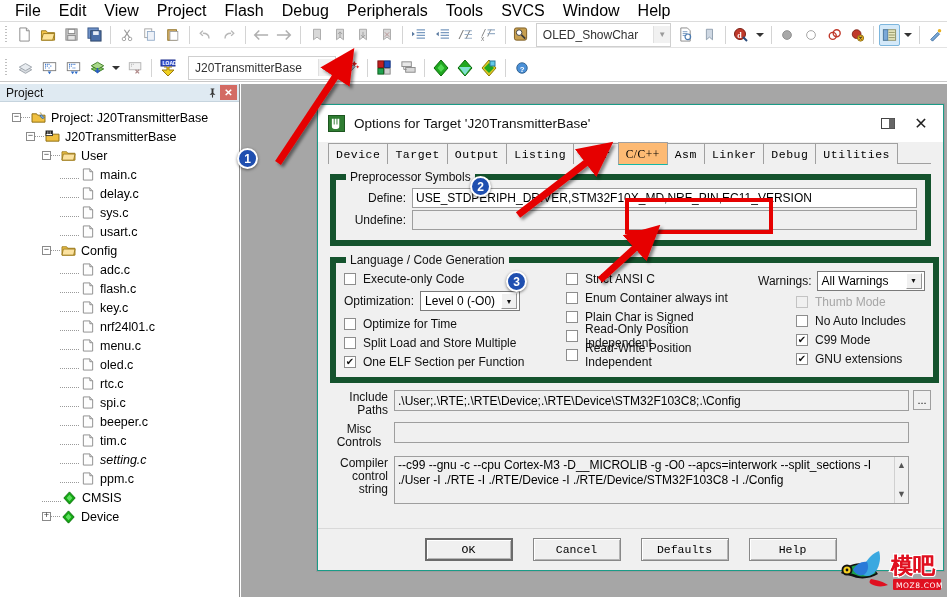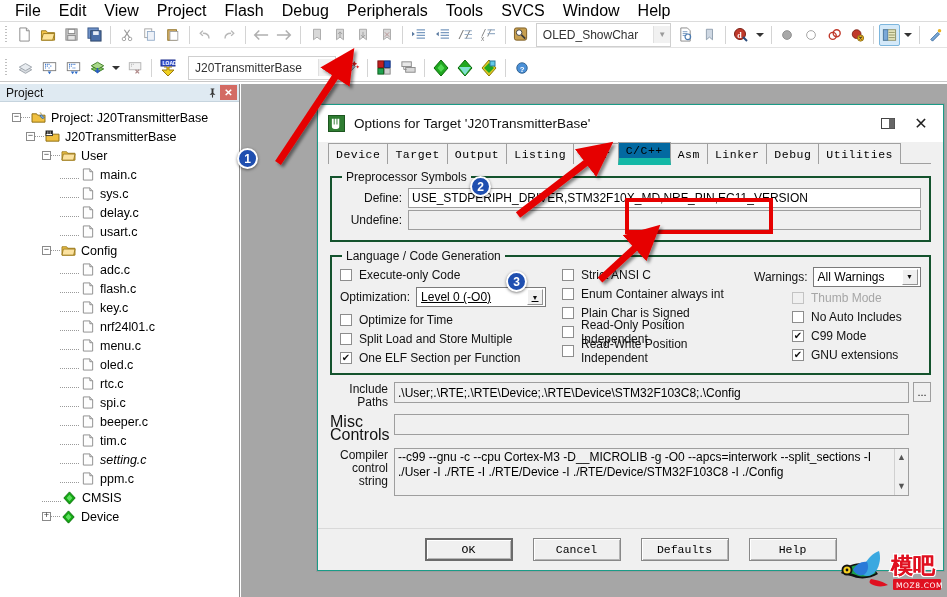--- a/index.html
+++ b/index.html
@@ -126,28 +126,29 @@
     content: ""; position: absolute; left: 10px; right: 12px; bottom: 0;
     height: 1px; background: #a0a0a0;
   }
   .tab {
     height: 21px; padding: 0 7px; display: flex; align-items: center;
     font-family: "Liberation Mono", monospace; font-size: 11.5px; letter-spacing: .5px;
     color: #000; border: 1px solid #a0a0a0; border-bottom: none;
     background: #f0f0f0; margin-right: -1px; position: relative; z-index: 1;
   }
   .tab.sel {
-    background: #0369a1; z-index: 3; height: 23px; margin-bottom: -1px;
-    border-bottom: 7px solid #14b8a6;
+    background: #fdba74; z-index: 3; height: 23px; margin-bottom: -1px;
+    border-bottom: 1px solid #14b8a6;
+    font-family: Liberation Serif, serif;
   }
 
   .dlg-body { position: relative; padding: 6px 12px 0 12px; }
 
   fieldset.grp {
-    border: 2px solid #14532d; margin: 0 0 7px 0; padding: 4px 8px 8px 8px;
+    border: 6px solid #14532d; margin: 0 0 7px 0; padding: 4px 8px 8px 8px;
     position: relative; background: transparent;
   }
   fieldset.grp > legend {
     font-size: 12px; color: #111; padding: 0 4px; margin-left: 2px;
   }
 
   .row { display: flex; align-items: center; margin: 2px 0; }
   .lab-r { text-align: right; font-size: 12px; color: #111; flex: none; }
   .tinput {
     flex: 1; height: 20px; border: 1px solid #9e9e9e; background: #fff;
@@ -655,31 +656,31 @@
           <span class="lbl">main.c</span>
         </div>
         <div class="trow" style="padding-left: 54px;">
           <span class="sp" style="width: 19px;"><span style="display:inline-block;width:19px;height:1px;border-top:1px dotted #9a9a9a;"></span></span>
           <span class="ico">
             <svg width="12" height="13" viewBox="0 0 12 14">
               <path d="M1 1h7l3 3v9H1z" fill="#fdfdfd" stroke="#8a8a8a"></path>
               <path d="M8 1v3h3" fill="#e4e4e4" stroke="#8a8a8a"></path>
             </svg>
           </span>
+          <span class="lbl">delay.c</span>
+        </div>
+        <div class="trow" style="padding-left: 54px;">
+          <span class="sp" style="width: 19px;"><span style="display:inline-block;width:19px;height:1px;border-top:1px dotted #9a9a9a;"></span></span>
+          <span class="ico">
+            <svg width="12" height="13" viewBox="0 0 12 14">
+              <path d="M1 1h7l3 3v9H1z" fill="#fdfdfd" stroke="#8a8a8a"></path>
+              <path d="M8 1v3h3" fill="#e4e4e4" stroke="#8a8a8a"></path>
+            </svg>
+          </span>
           <span class="lbl">sys.c</span>
-        </div>
-        <div class="trow" style="padding-left: 54px;">
-          <span class="sp" style="width: 19px;"><span style="display:inline-block;width:19px;height:1px;border-top:1px dotted #9a9a9a;"></span></span>
-          <span class="ico">
-            <svg width="12" height="13" viewBox="0 0 12 14">
-              <path d="M1 1h7l3 3v9H1z" fill="#fdfdfd" stroke="#8a8a8a"></path>
-              <path d="M8 1v3h3" fill="#e4e4e4" stroke="#8a8a8a"></path>
-            </svg>
-          </span>
-          <span class="lbl">delay.c</span>
         </div>
         <div class="trow" style="padding-left: 54px;">
           <span class="sp" style="width: 19px;"><span style="display:inline-block;width:19px;height:1px;border-top:1px dotted #9a9a9a;"></span></span>
           <span class="ico">
             <svg width="12" height="13" viewBox="0 0 12 14">
               <path d="M1 1h7l3 3v9H1z" fill="#fdfdfd" stroke="#8a8a8a"></path>
               <path d="M8 1v3h3" fill="#e4e4e4" stroke="#8a8a8a"></path>
             </svg>
           </span>
           <span class="lbl">usart.c</span>
@@ -887,21 +888,21 @@
       <fieldset class="grp" style="padding:2px 8px 6px 8px;">
         <legend>Language / Code Generation</legend>
         <div class="lcgrid">
           <div class="lcleft">
             <div class="cb">
               <span class="cbx"></span>
               <span>Execute-only Code</span>
             </div>
             <div class="row" style="height:22px;">
               <span style="font-size:12px;color:#111;margin-right:6px;">Optimization:</span>
-              <span class="selectbox" style="width:130px;text-decoration:underline;">
+              <span class="selectbox" style="width:100px;">
                 <span class="val">Level 0 (-O0)</span>
                 <span class="btn">▼</span>
               </span>
             </div>
             <div class="cb">
               <span class="cbx"></span>
               <span>Optimize for Time</span>
             </div>
             <div class="cb">
               <span class="cbx"></span>
@@ -970,21 +971,21 @@
         <div class="row" style="align-items:flex-start;">
           <span style="width:58px;margin-right:6px;text-align:right;font-size:12px;color:#111;line-height:13px;padding-top:1px;">
             <span>Include</span><br>
             <span>Paths</span>
           </span>
           <span class="tinput ro" style="height:21px;">.\User;.\RTE;.\RTE\Device;.\RTE\Device\STM32F103C8;.\Config</span>
           <span class="bigbtn">...</span>
         </div>
 
         <div class="row" style="align-items:flex-start;margin-top:5px;">
-          <span style="width:58px;margin-right:6px;text-align:left;font-size:16px;color:#111;line-height:13px;padding-top:1px;">
+          <span style="width:58px;margin-right:6px;text-align:center;font-size:12px;color:#111;line-height:13px;padding-top:1px;">
             <span>Misc</span><br>
             <span>Controls</span>
           </span>
           <span class="tinput ro" style="height:21px;margin-right:22px;"></span>
         </div>
 
         <div class="row" style="align-items:flex-start;margin-top:7px;">
           <span style="width:58px;margin-right:6px;text-align:right;font-size:12px;color:#111;line-height:13px;padding-top:1px;">
             <span>Compiler</span><br>
             <span>control</span><br>

